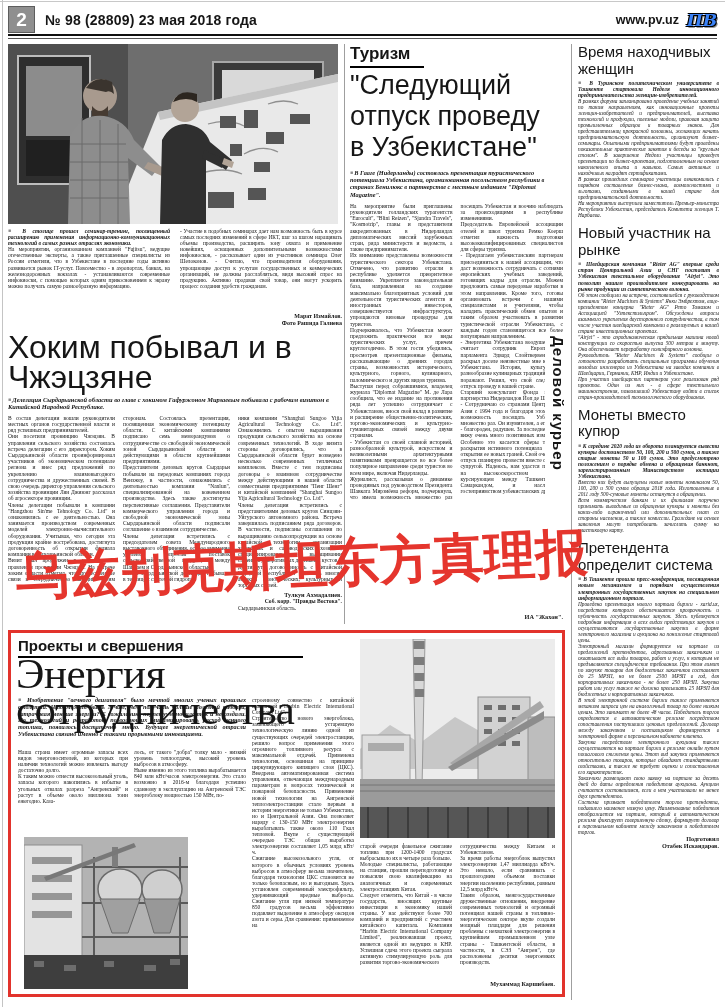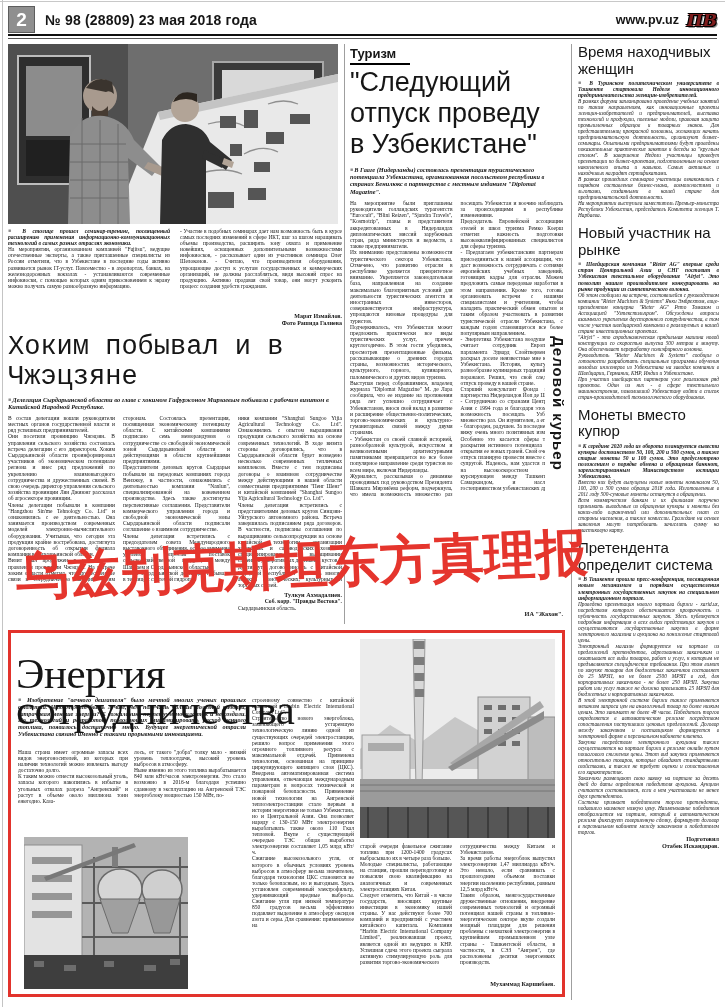--- a/index.html
+++ b/index.html
@@ -11,47 +11,47 @@
 
   
   .hdr{position:absolute;left:8px;top:6px;width:709px;height:27px;display:flex;align-items:center;
        font-family:"Liberation Sans",sans-serif;}
   .pagenum{width:25px;height:25px;background:#8f8f8f;border:1px solid #5d5d5d;color:#fff;
            font-weight:bold;font-size:19px;display:flex;align-items:center;justify-content:center;}
   .issue{margin-left:10px;font-size:14px;font-weight:bold;letter-spacing:.2px;}
   .hdr-right{margin-left:auto;display:flex;align-items:center;gap:8px;}
   .site{font-size:12.5px;font-weight:bold;text-align:right;}
   .logo{width:30px;height:23px;display:flex;align-items:center;justify-content:center;
-        font-family:"DejaVu Serif",serif;font-style:italic;font-weight:bold;font-size:17px;color:#7f1d1d;
+        font-family:"DejaVu Serif",serif;font-style:italic;font-weight:bold;font-size:17px;color:#3b82f6;
         text-shadow:-1px -1px 0 #000,1px -1px 0 #000,-1px 1px 0 #000,1px 1px 0 #000,2px 2px 0 #9a9a9a;}
   .hdr-rule{position:absolute;left:8px;top:34px;width:709px;height:2px;background:#111;}
   .hdr-rule2{position:absolute;left:8px;top:38px;width:709px;height:1px;background:#555;}
 
   
   .vr{position:absolute;width:1px;background:#9f9f9f;}
   #vr1{left:344px;top:44px;height:580px;}
   #vr2{left:571px;top:44px;height:956px;}
 
   
-  .rubric{font-family:"Liberation Sans",sans-serif;font-weight:bold;font-size:13px;
+  .rubric{font-family:"Liberation Sans",sans-serif;font-weight:bold;font-size:17px;
           display:inline-block;border-bottom:2.5px solid #000;padding:0 14px 2px 0;}
   .lead{font-weight:bold;font-style:italic;}
   .lead::before{content:"■ ";color:#8f8f8f;font-style:normal;font-size:5px;vertical-align:1px;}
   .body-sm{font-size:5.5px;line-height:6.2px;text-align:justify;white-space:pre-line;}
   .byline{font-weight:bold;text-align:right;font-size:6.3px;}
 
   
   .left-block{position:absolute;left:8px;top:44px;width:334px;height:582px;overflow:hidden;}
   .photo1{width:330px;height:180px;display:block;}
   .caption{margin-top:4px;column-count:2;column-gap:10px;font-size:5.4px;line-height:6.1px;
            text-align:justify;height:84px;overflow:hidden;}
   .caption .lead{font-size:5.6px;}
   .cap-body{display:block;white-space:pre-line;}
   .cap-byline{text-align:right;font-weight:bold;font-size:6px;line-height:7px;margin-top:1px;}
-  .dip-head{font-family:Liberation Mono, monospace;font-size:27px;line-height:30px;margin:5px 0 4px;}
+  .dip-head{font-family:Liberation Sans, sans-serif;font-size:32px;line-height:30px;margin:5px 0 4px;}
   .dip-lead{font-size:6.4px;line-height:7.4px;margin-bottom:4px;}
   .dip-row{display:flex;gap:8px;}
   .dip-main{width:222px;column-count:2;column-gap:8px;height:238px;overflow:hidden;}
   .dip-side{width:104px;height:238px;overflow:hidden;}
   .dip-by{margin-top:2px;font-size:6.2px;line-height:7px;}
   .dip-by .b1{font-weight:bold;text-align:right;}
   .dip-by .b2{font-weight:bold;text-align:right;font-size:5.6px;}
   .dip-by .b3{text-align:left;font-size:5.6px;}
 
   
@@ -259,20 +259,21 @@
 В этой электронной системе биржи также применяется механизм запроса цен на аналогичный товар по более низким ценам. Это занимает не более 48 часов. Победитель торгов определяется в автоматическом режиме посредством сопоставления поступивших ценовых предложений. Договор между заказчиком и поставщиком формируется в электронной форме в персональном кабинете клиента.
 Закупка посредством электронного аукциона также осуществляется на портале биржи в режиме онлайн путем пошагового снижения цены. Этот вид закупки применяется относительно товаров, которые обладают стандартными свойствами, а также не требует оценки и сопоставления его характеристик.
 Заказчики размещают свою заявку на портале за десять дней до даты определения победителя аукциона. Аукцион считается состоявшимся, если в нем участвовали не менее двух претендентов.
 Система признает победителем торгов претендента, подавшего наименее низкую цену. Наименование победителя отображается на портале, который в автоматическом режиме фиксирует совершенную сделку, формирует договор в персональном кабинете между заказчиком и победителем торгов.</div>
       <div class="rc-byline">Подготовил
 Отабек Искандаров.</div>
     </div>
   </div>
 
   <div class="energy-box">
+    <span class="rubric en-rubric">Проекты и свершения</span>
     <div class="en-head">Энергия сотрудничества</div>
     <div class="en-lead lead">Изобретение "вечного двигателя" было мечтой многих ученых прошлых столетий. Что может быть лучше, чем получать больше полезной работы, затрачивая меньше энергии? К сожалению, перпетуум-мобиле так и не создали. Но технологий и разработок, позволяющих минимизировать расход ценного топлива, появилось достаточно много. Будущее энергетической отрасли Узбекистана связано именно с такими прорывными инновациями.</div>
     <div class="en-col" id="encolA">Наша страна имеет огромные запасы всех видов энергоносителей, из которых при наличии технологий можно извлекать выгоду достаточно долго.
 К таким можно отнести высокозольный уголь, запасы которого накопились в избытке в угольных отвалах разреза "Ангренский" и растут в объеме около миллиона тонн ежегодно. Каза-</div>
     <div class="en-col" id="encolB">лось, от такого "добра" толку мало - низкий уровень теплоотдачи, высокий уровень выбросов в атмосферу.
 Ныне именно из этого топлива вырабатывается 840 млн кВт/часов электроэнергии. Это стало возможно в 2016-м благодаря успешно сданному в эксплуатацию на Ангренской ТЭС энергоблоку мощностью 150 МВт, по-</div>
     <div class="en-col" id="encolC">строенному совместно с китайской компанией "Harbin Electric International Company Ltd".
 Строительство нового энергоблока, заменяющего устаревшую технологическую линию одной из существующих очередей электростанции, решило вопрос применения этого огромного топливного ресурса с максимальной отдачей. Применена технология, основанная на принципе циркулирующего кипящего слоя (ЦКС). Внедрена автоматизированная система управления, отвечающая международным параметрам в вопросах технической и пожарной безопасности. Применение новой технологии на Ангренской теплоэлектростанции стало первым в истории энергетики не только Узбекистана, но и Центральной Азии. Она позволяет наряду с 130-150 МВт электроэнергии вырабатывать также около 110 Гкал тепловой. Вкупе с существующей очередью ТЭС общая выработка электроэнергии составляет 1,05 млрд кВт/ч.
 Сжигание высокозольного угля, от которого в обычных условиях уровень выбросов в атмосферу весьма значителен, благодаря технологии ЦКС становится не только безопасным, но и выгодным. Здесь установлен современный электрофильтр, удерживающий вредные выбросы. Сжигание угля при низкой температуре 850 градусов весьма эффективно подавляет выделение в атмосферу оксидов азота и серы. Для сравнения: применяемое на</div>
     <div class="en-col" id="encolD">старой очереди факельное сжигание топлива при 1200-1400 градусах выбрасывало их в четыре раза больше.

